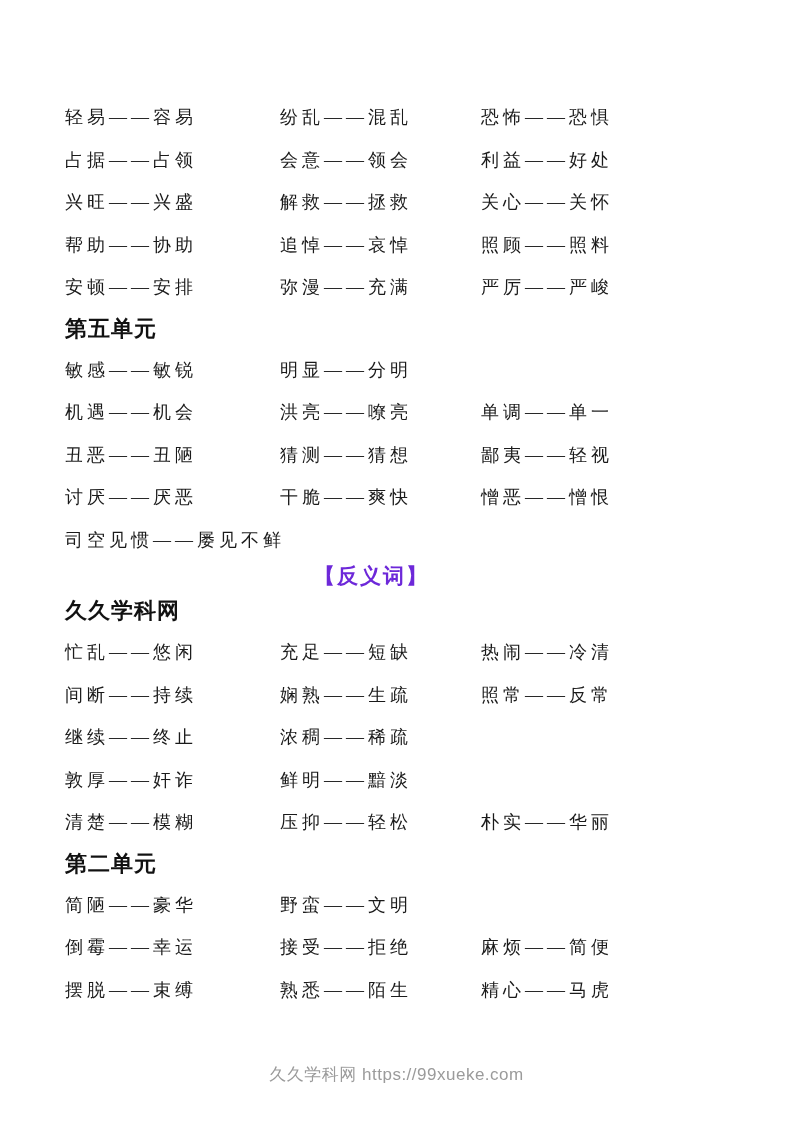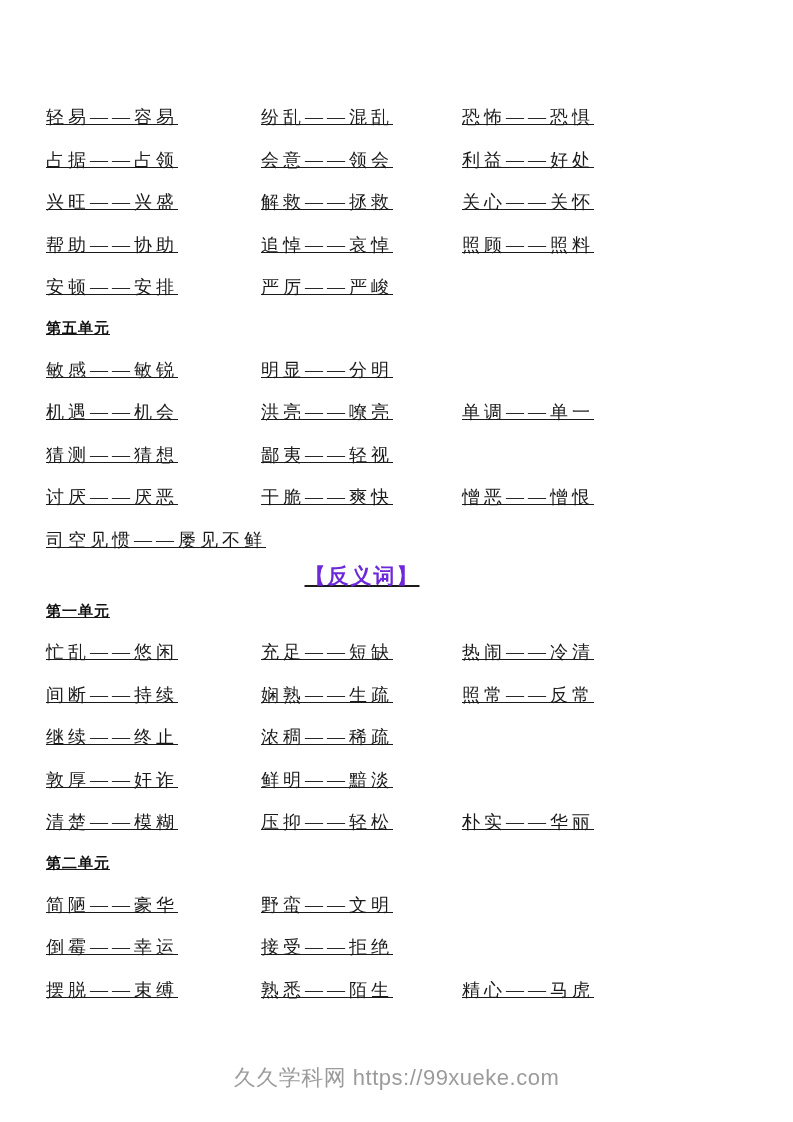--- a/index.html
+++ b/index.html
@@ -11,45 +11,44 @@
     position: relative;
     width: 793px;
     height: 1122px;
     background: #ffffff;
     color: #1a1a1a;
     overflow: hidden;
     font-family: "Liberation Serif", serif;
   }
   .content {
     padding-top: 96px;
-    padding-left: 46px;
+    padding-left: 65px;
     padding-right: 50px;
     box-sizing: border-box;
-    text-decoration: underline;
   }
   .pair-row {
     display: grid;
     grid-template-columns: 215px 201px 1fr;
     height: 42.5px;
     align-items: center;
     white-space: nowrap;
   }
   .pair {
     font-size: 18px;
     letter-spacing: 4px;
     color: #1a1a1a;
     font-family: "Liberation Serif", serif;
   }
   .unit-header {
     height: 40px;
     display: flex;
     align-items: center;
     font-family: "Liberation Sans", sans-serif;
     font-weight: bold;
-    font-size: 15px;
+    font-size: 22px;
     color: #111111;
     letter-spacing: 1px;
   }
   .section-title {
     height: 30px;
     margin-left: -115px;
     margin-right: -50px;
     display: flex;
     align-items: center;
     justify-content: center;
@@ -59,21 +58,21 @@
     color: #6d28d9;
     letter-spacing: 2px;
   }
   .footer {
     position: absolute;
     left: 0;
     right: 0;
     top: 1063px;
     text-align: center;
     font-family: "Liberation Sans", sans-serif;
-    font-size: 22px;
+    font-size: 17px;
     color: #9b9b9b;
     letter-spacing: 0.5px;
   }
 </style>
 </head>
 <body>
 
 <div class="page">
   <div class="content" id="sections-root">
       <div class="pairs-section">
@@ -92,49 +91,51 @@
           <span class="pair">解救——拯救</span>
           <span class="pair">关心——关怀</span>
         </div>
         <div class="pair-row">
           <span class="pair">帮助——协助</span>
           <span class="pair">追悼——哀悼</span>
           <span class="pair">照顾——照料</span>
         </div>
         <div class="pair-row">
           <span class="pair">安顿——安排</span>
+          <span class="pair">弥漫——充满</span>
           <span class="pair">严厉——严峻</span>
         </div>
       </div>
       <div class="unit-header">第五单元</div>
       <div class="pairs-section">
         <div class="pair-row">
           <span class="pair">敏感——敏锐</span>
           <span class="pair">明显——分明</span>
         </div>
         <div class="pair-row">
           <span class="pair">机遇——机会</span>
           <span class="pair">洪亮——嘹亮</span>
           <span class="pair">单调——单一</span>
         </div>
         <div class="pair-row">
+          <span class="pair">丑恶——丑陋</span>
           <span class="pair">猜测——猜想</span>
           <span class="pair">鄙夷——轻视</span>
         </div>
         <div class="pair-row">
           <span class="pair">讨厌——厌恶</span>
           <span class="pair">干脆——爽快</span>
           <span class="pair">憎恶——憎恨</span>
         </div>
         <div class="pair-row">
           <span class="pair">司空见惯——屡见不鲜</span>
         </div>
       </div>
       <div class="section-title">【反义词】</div>
-      <div class="unit-header">第一单元</div>
+      <div class="unit-header">久久学科网</div>
       <div class="pairs-section">
         <div class="pair-row">
           <span class="pair">忙乱——悠闲</span>
           <span class="pair">充足——短缺</span>
           <span class="pair">热闹——冷清</span>
         </div>
         <div class="pair-row">
           <span class="pair">间断——持续</span>
           <span class="pair">娴熟——生疏</span>
           <span class="pair">照常——反常</span>
@@ -155,20 +156,21 @@
       </div>
       <div class="unit-header">第二单元</div>
       <div class="pairs-section">
         <div class="pair-row">
           <span class="pair">简陋——豪华</span>
           <span class="pair">野蛮——文明</span>
         </div>
         <div class="pair-row">
           <span class="pair">倒霉——幸运</span>
           <span class="pair">接受——拒绝</span>
+          <span class="pair">麻烦——简便</span>
         </div>
         <div class="pair-row">
           <span class="pair">摆脱——束缚</span>
           <span class="pair">熟悉——陌生</span>
           <span class="pair">精心——马虎</span>
         </div>
       </div>
     </div>
   <div class="footer">
     <span>久久学科网 https://99xueke.com</span>

